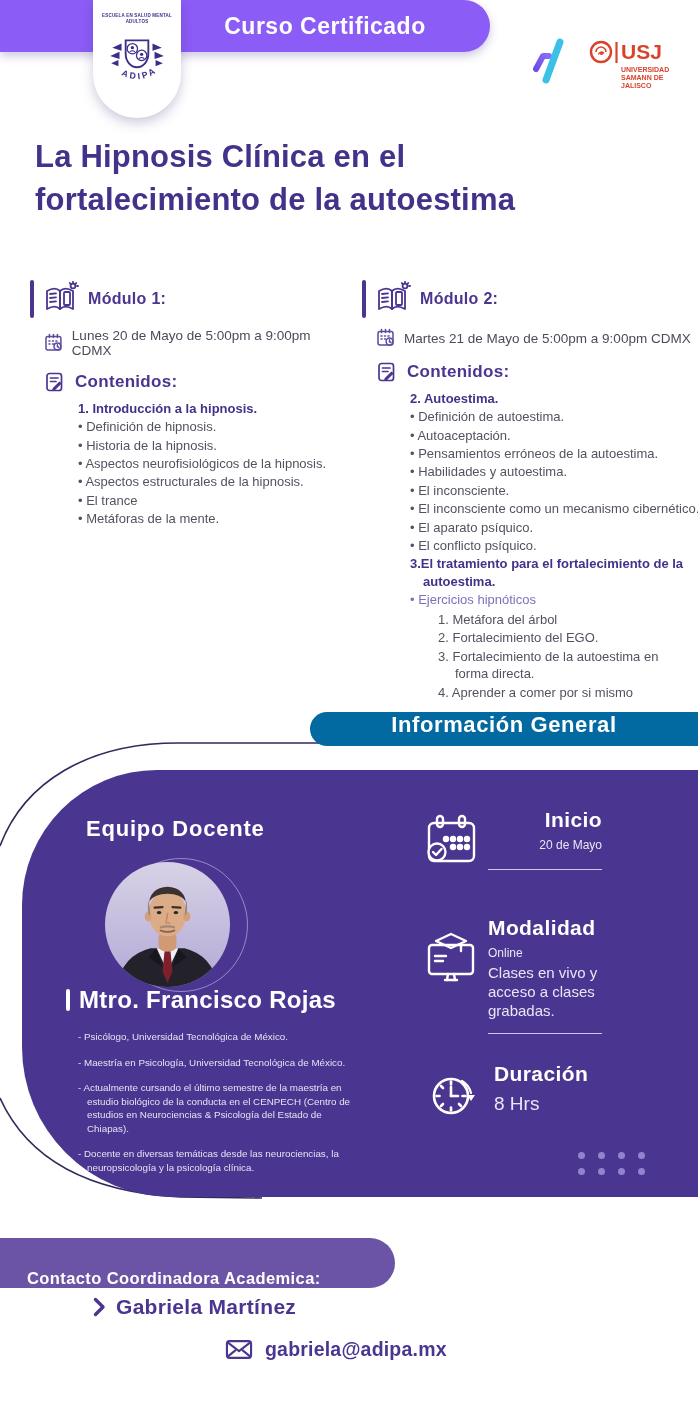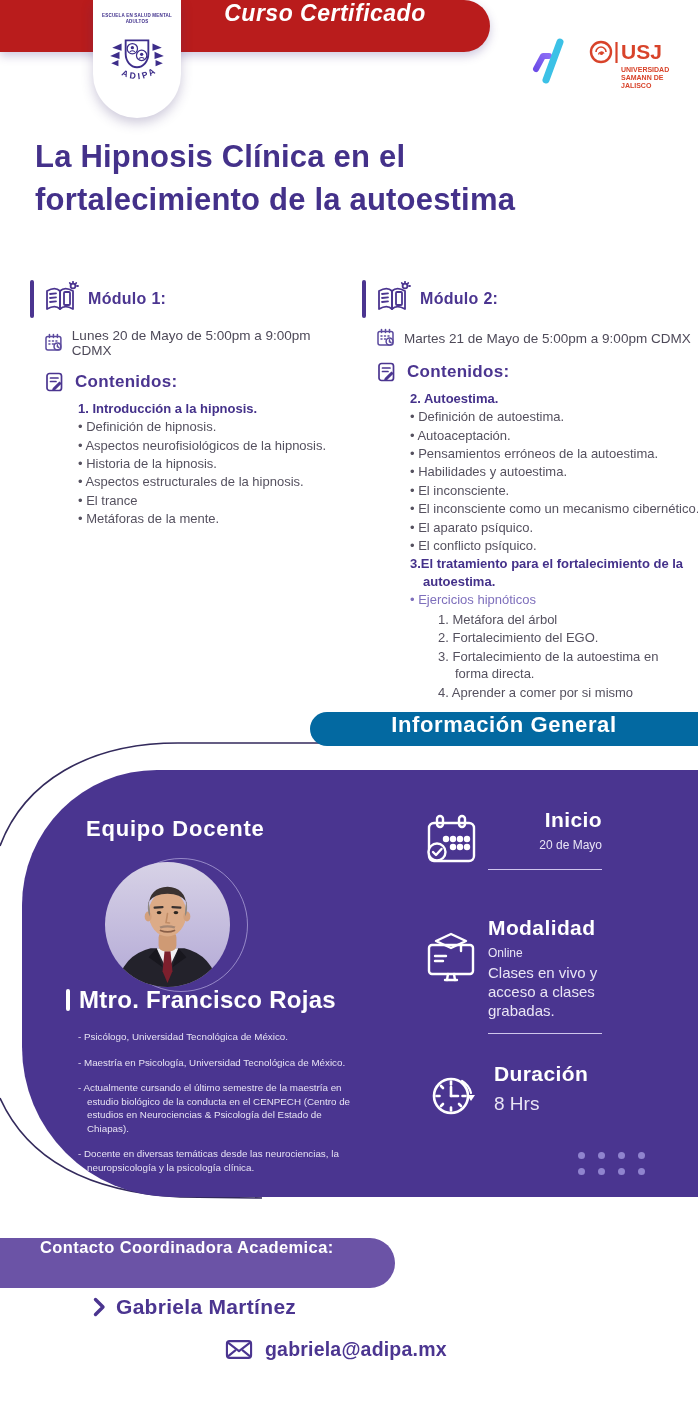--- a/index.html
+++ b/index.html
@@ -5,25 +5,24 @@
   * { margin:0; padding:0; box-sizing:border-box; }
   body { background:#ffffff; }
   .page {
     position:relative; width:698px; height:1415px; margin:0 auto;
     background:#ffffff; overflow:hidden;
     font-family:"Liberation Sans", sans-serif;
   }
   
   .top-banner {
     position:absolute; left:0; top:30; width:490px; height:52px;
-    background:#b91c1c; border-radius:0 26px 26px 0;
+    background:#8b5cf6; border-radius:0 26px 26px 0;
     box-shadow:0 4px 10px rgba(80,60,140,.28);
-    display:flex; justify-content:center;
+    display:flex; align-items:center; justify-content:center;
     padding-left:160px;
-    font-style:italic;
   }
   .top-banner span { color:#fff; font-size:23px; font-weight:bold; letter-spacing:.5px; }
   .adipa-badge {
     position:absolute; left:93px; top:0; width:88px; height:118px;
     background:#fff; border-radius:0 0 44px 44px;
     box-shadow:0 5px 12px rgba(60,45,110,.25);
     display:flex; flex-direction:column; align-items:center; padding-top:13px;
     z-index:3;
   }
   .adipa-tagline { font-size:4.5px; font-weight:bold; color:#3d2d8a; text-align:center; line-height:1.4; letter-spacing:.2px; }
@@ -91,21 +90,21 @@
   .fact-title { color:#fff; font-size:21px; font-weight:bold; letter-spacing:.4px; }
   .fact-detail { color:#e9e5f5; font-size:12px; margin-top:6px; line-height:1.26; }
   .fact-detail2 { color:#e9e5f5; font-size:15px; margin-top:2px; line-height:1.27; width:148px; }
   .fact-line { border-top:1px solid #cfc6ec; width:114px; }
   .dots { position:absolute; left:556px; top:382px; display:grid; grid-template-columns:repeat(4,7px); grid-auto-rows:7px; column-gap:13px; row-gap:9px; }
   .dots i { width:7px; height:7px; border-radius:50%; background:#9084cf; }
   
   .contact-banner {
     position:absolute; left:0; top:1238px; width:395px; height:50px;
     background:#6b53a6; border-radius:0 25px 25px 0;
-    display:flex; align-items:flex-start; padding-left:40px;
+    display:flex; align-items:flex-end; padding-left:27px;
   }
   .contact-banner span { color:#fff; font-size:16.5px; font-weight:bold; letter-spacing:.4px; }
   .contact-name { position:absolute; left:93px; top:1295px; display:flex; align-items:center; gap:10px; }
   .contact-name span { color:#4b3590; font-size:21px; font-weight:bold; letter-spacing:.3px; }
   .contact-email { position:absolute; left:225px; top:1338px; display:flex; align-items:center; gap:12px; }
   .contact-email a { color:#4b3590; font-size:19.5px; font-weight:bold; text-decoration:none; letter-spacing:.2px; }
 </style>
 </head>
 <body>
 
@@ -221,22 +220,22 @@
         <line x1="6.5" y1="7" x2="14" y2="7"></line>
           <line x1="6.5" y1="10.5" x2="12" y2="10.5"></line>
         <path d="M16.5,12.5 L10.5,18.5 L9,19 L9.5,17.5 L15.5,11.5 Z"></path>
       </svg>
       <span>Contenidos:</span>
     </div>
     <div class="content-list">
       <p class="topic">1. Introducción a la hipnosis.</p>
       <ul>
         <li>Definición de hipnosis.</li>
+        <li>Historia de la hipnosis.</li>
         <li>Aspectos neurofisiológicos de la hipnosis.</li>
-        <li>Historia de la hipnosis.</li>
         <li>Aspectos estructurales de la hipnosis.</li>
         <li>El trance</li>
         <li>Metáforas de la mente.</li>
       </ul>
     </div>
   </section>
 
   <section class="module m2">
     <div class="module-header">
       <div class="vbar"></div>

